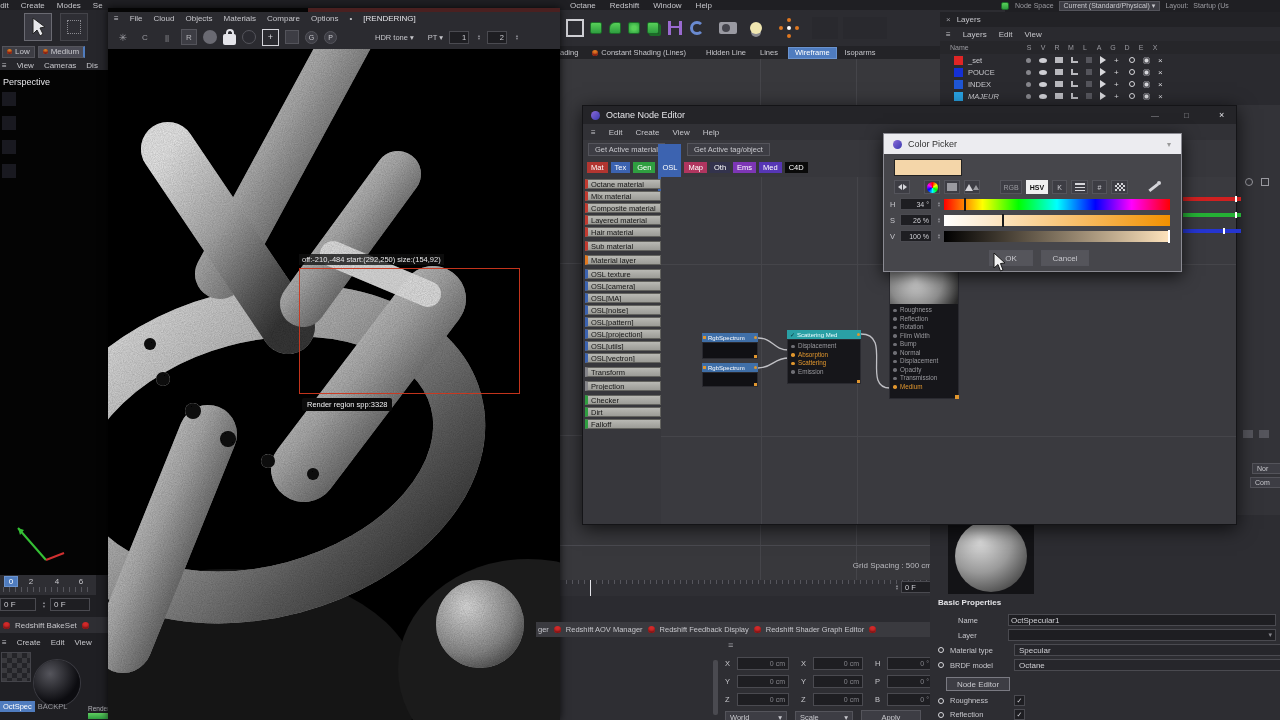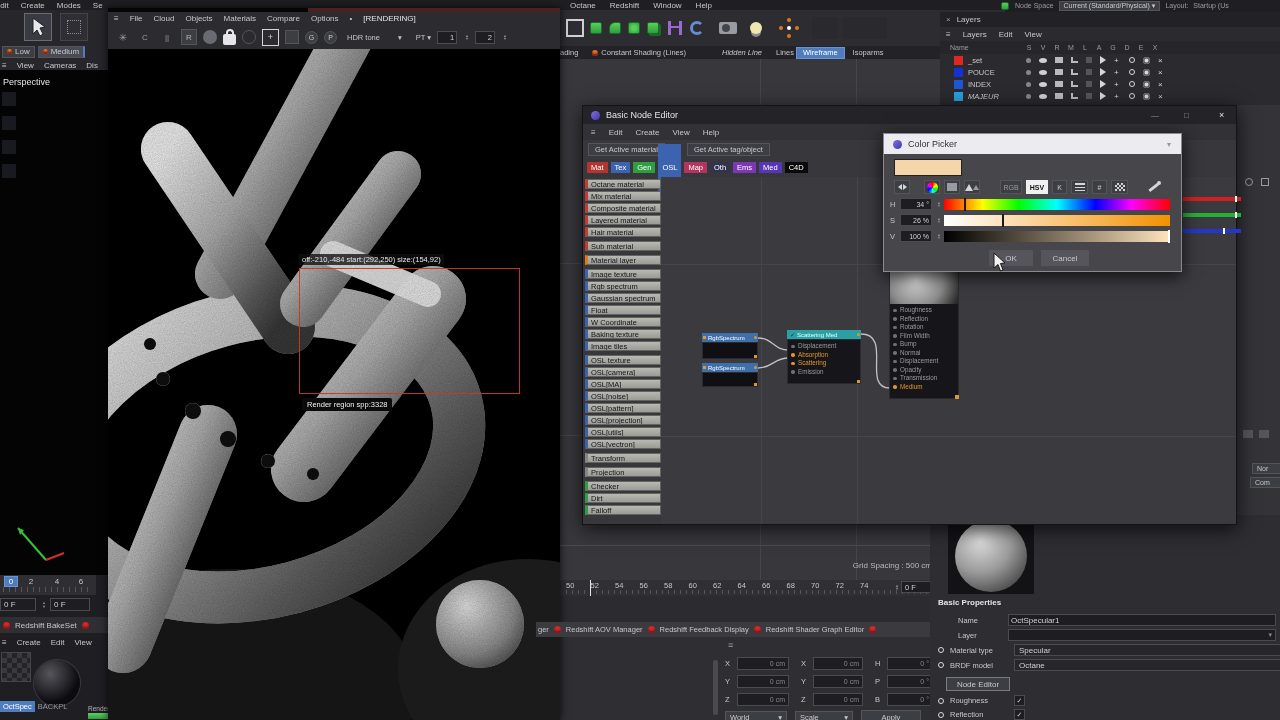--- a/index.html
+++ b/index.html
@@ -187,21 +187,21 @@
       <span class="chip t8" style="width:16px;height:16px;color:#b5b5ba;">R</span>
       <span style="width:14px;height:14px;border-radius:50%;background:#6a6a72;"></span>
       <span style="width:13px;height:11px;background:#e5e5ea;border-radius:2px;position:relative;margin-top:4px;">
           <span style="position:absolute;top:-5px;left:2.5px;width:8px;height:6px;border:2px solid #e5e5ea;border-bottom:none;border-radius:4px 4px 0 0;"></span>
         </span>
       <span style="width:14px;height:14px;border-radius:50%;background:#2a2a30;border:1px solid #55555c;"></span>
       <span class="chip t9" style="width:17px;height:17px;background:none;border:1.5px solid #d5d5da;color:#d5d5da;">+</span>
       <span class="chip t7" style="width:14px;height:14px;"></span>
       <span class="chip t7 circb" style="width:13px;height:13px;border-radius:50%;">G</span>
       <span class="chip t7 circb" style="width:13px;height:13px;border-radius:50%;">P</span>
-      <span class="fx t75 c1 nw" style="gap:18px;margin-left:4px;text-align:right;">
+      <span class="fx t75 c1 nw" style="gap:2px;margin-left:32px;text-align:right;">
         <span>HDR tone</span>
           <span>▾</span>
       </span>
       <span class="fx t75 c1 nw" style="gap:2px;margin-left:8px;">
         <span>PT</span>
           <span>▾</span>
       </span>
       <span class="field t75 fx" style="width:20px;height:13px;padding:0 2px;justify-content:flex-end;">
           <span>1</span>
         </span>
@@ -289,51 +289,36 @@
       <span style="width:26px;height:22px;background:#29292e;margin-left:8px;"></span>
       <span style="width:44px;height:22px;background:#29292e;"></span>
     </div>
   </div>
   <div class="a fx t75" style="left:560px;top:46px;width:445px;height:13px;background:#232327;gap:2px;color:#c5c5ca;">
     <span>ading</span>
     <span class="fx nw" style="gap:3px;padding-left:12px;">
       <span class="redot" style="background:#e07820;width:6px;height:6px;"></span>
       <span>Constant Shading (Lines)</span>
     </span>
-    <span class="nw" style="margin-left:34px;font-style:italic;">Hidden Line</span>
+    <span class="nw" style="margin-left:18px;">Hidden Line</span>
     <span class="nw" style="margin-left:12px;">Lines</span>
-    <span class="chip sel t75 nw" style="height:12px;padding:0 6px;">Wireframe</span>
+    <span class="chip sel t75 nw" style="height:12px;padding:0 6px;margin-left:8px;">Wireframe</span>
     <span class="nw" style="margin-left:6px;">Isoparms</span>
   </div>
 
   <div class="a" style="left:560px;top:59px;width:380px;height:521px;background:#38383c;">
     <div class="a" style="left:200px;top:0;width:1px;height:521px;background:#45454a;"></div>
     <div class="a" style="left:296px;top:0;width:1px;height:521px;background:#45454a;"></div>
     <div class="a" style="left:0;top:204px;width:380px;height:1px;background:#45454a;"></div>
     <div class="a" style="left:0;top:376px;width:380px;height:1px;background:#45454a;"></div>
     <div class="a" style="left:0;top:486px;width:380px;height:1px;background:#4a4a50;"></div>
     <div class="a t8 nw" style="left:220px;top:502px;width:152px;text-align:right;color:#b8b8bd;">Grid Spacing : 500 cm</div>
   </div>
 
   <div class="a" style="left:560px;top:580px;width:375px;height:16px;background:#2f2f34;">
-    <div class="fx t75 c1" style="height:10px;padding-left:6px;">
-      <span style="width:24.5px;">50</span>
-      <span style="width:24.5px;">52</span>
-      <span style="width:24.5px;">54</span>
-      <span style="width:24.5px;" interactable="false">56</span>
-      <span style="width:24.5px;">58</span>
-      <span style="width:24.5px;">60</span>
-      <span style="width:24.5px;">62</span>
-      <span style="width:24.5px;">64</span>
-      <span style="width:24.5px;">66</span>
-      <span style="width:24.5px;">68</span>
-      <span style="width:24.5px;">70</span>
-      <span style="width:24.5px;">72</span>
-      <span style="width:24.5px;">74</span>
-    </div>
     <div style="height:4px;background:repeating-linear-gradient(90deg,#55555c 0 1px,transparent 1px 6px);margin:0 6px;"></div>
     <div class="a" style="left:30px;top:0;width:1px;height:16px;background:#e5e5ea;"></div>
     <div class="a fx" style="right:4px;top:1px;gap:2px;">
       <span class="stp">
           <span>▲</span>
           <span>▼</span>
         </span>
       <span class="field t75 fx" style="width:30px;height:12px;padding:0 3px;">
           <span>0 F</span>
         </span>
@@ -520,21 +505,21 @@
     <div style="position:absolute;left:24px;top:73px;width:8px;height:8px;border:1.5px solid #9a9aa0;"></div>
     <div style="position:absolute;left:6px;top:325px;width:10px;height:8px;background:#55555c;"></div>
     <div style="position:absolute;left:22px;top:325px;width:10px;height:8px;background:#55555c;"></div>
     <div class="chip t7 nw" style="position:absolute;left:15px;top:358px;width:34px;height:11px;justify-content:flex-start;padding-left:4px;">Nor</div>
     <div class="chip t7 nw" style="position:absolute;left:13px;top:372px;width:36px;height:11px;justify-content:flex-start;padding-left:4px;">Com</div>
   </div>
 
   <div class="a" style="left:582px;top:105px;width:655px;height:420px;background:#37373c;border:1px solid #141417;box-shadow:0 4px 18px rgba(0,0,0,.7);z-index:3;">
     <div class="fx" style="height:18px;background:#242428;gap:6px;padding-left:8px;">
       <span style="width:9px;height:9px;border-radius:50%;background:linear-gradient(135deg,#8a6ad8,#3a3ab0);"></span>
-      <span class="t9 c3">Basic Node Editor</span>
+      <span class="t9 c3">Octane Node Editor</span>
       <span class="t8 c2" style="position:absolute;left:568px;">—</span>
       <span class="t8 c2" style="position:absolute;left:601px;">□</span>
       <span class="t9 c3" style="position:absolute;left:636px;">×</span>
     </div>
     <div class="fx t8 c1" style="height:16px;background:#313136;gap:13px;padding-left:8px;">
       <span>≡</span>
       <span>Edit</span>
       <span>Create</span>
       <span>View</span>
       <span>Help</span>
@@ -564,29 +549,20 @@
         <div class="litem" style="border-left-color:#c23a30;">Composite material</div>
         <div class="litem" style="border-left-color:#c23a30;">Layered material</div>
         <div class="litem" style="border-left-color:#c23a30;">Hair material</div>
       </div>
       <div class="lgroup">
           <div class="litem" style="border-left-color:#c23a30;">Sub material</div>
         </div>
       <div class="lgroup">
           <div class="litem" style="border-left-color:#e07820;">Material layer</div>
         </div>
-      <div class="lgroup">
-        <div class="litem" style="border-left-color:#3c63b0;">Image texture</div>
-        <div class="litem" style="border-left-color:#3c63b0;">Rgb spectrum</div>
-        <div class="litem" style="border-left-color:#3c63b0;">Gaussian spectrum</div>
-        <div class="litem" style="border-left-color:#3c63b0;">Float</div>
-        <div class="litem" style="border-left-color:#3c63b0;">W Coordinate</div>
-        <div class="litem" style="border-left-color:#3c63b0;">Baking texture</div>
-        <div class="litem" style="border-left-color:#3c63b0;">Image tiles</div>
-      </div>
       <div class="lgroup">
         <div class="litem" style="border-left-color:#3c63b0;">OSL texture</div>
         <div class="litem" style="border-left-color:#3c63b0;">OSL[camera]</div>
         <div class="litem" style="border-left-color:#3c63b0;">OSL[MA]</div>
         <div class="litem" style="border-left-color:#3c63b0;">OSL[noise]</div>
         <div class="litem" style="border-left-color:#3c63b0;">OSL[pattern]</div>
         <div class="litem" style="border-left-color:#3c63b0;">OSL[projection]</div>
         <div class="litem" style="border-left-color:#3c63b0;">OSL[utils]</div>
         <div class="litem" style="border-left-color:#3c63b0;">OSL[vectron]</div>
       </div>

